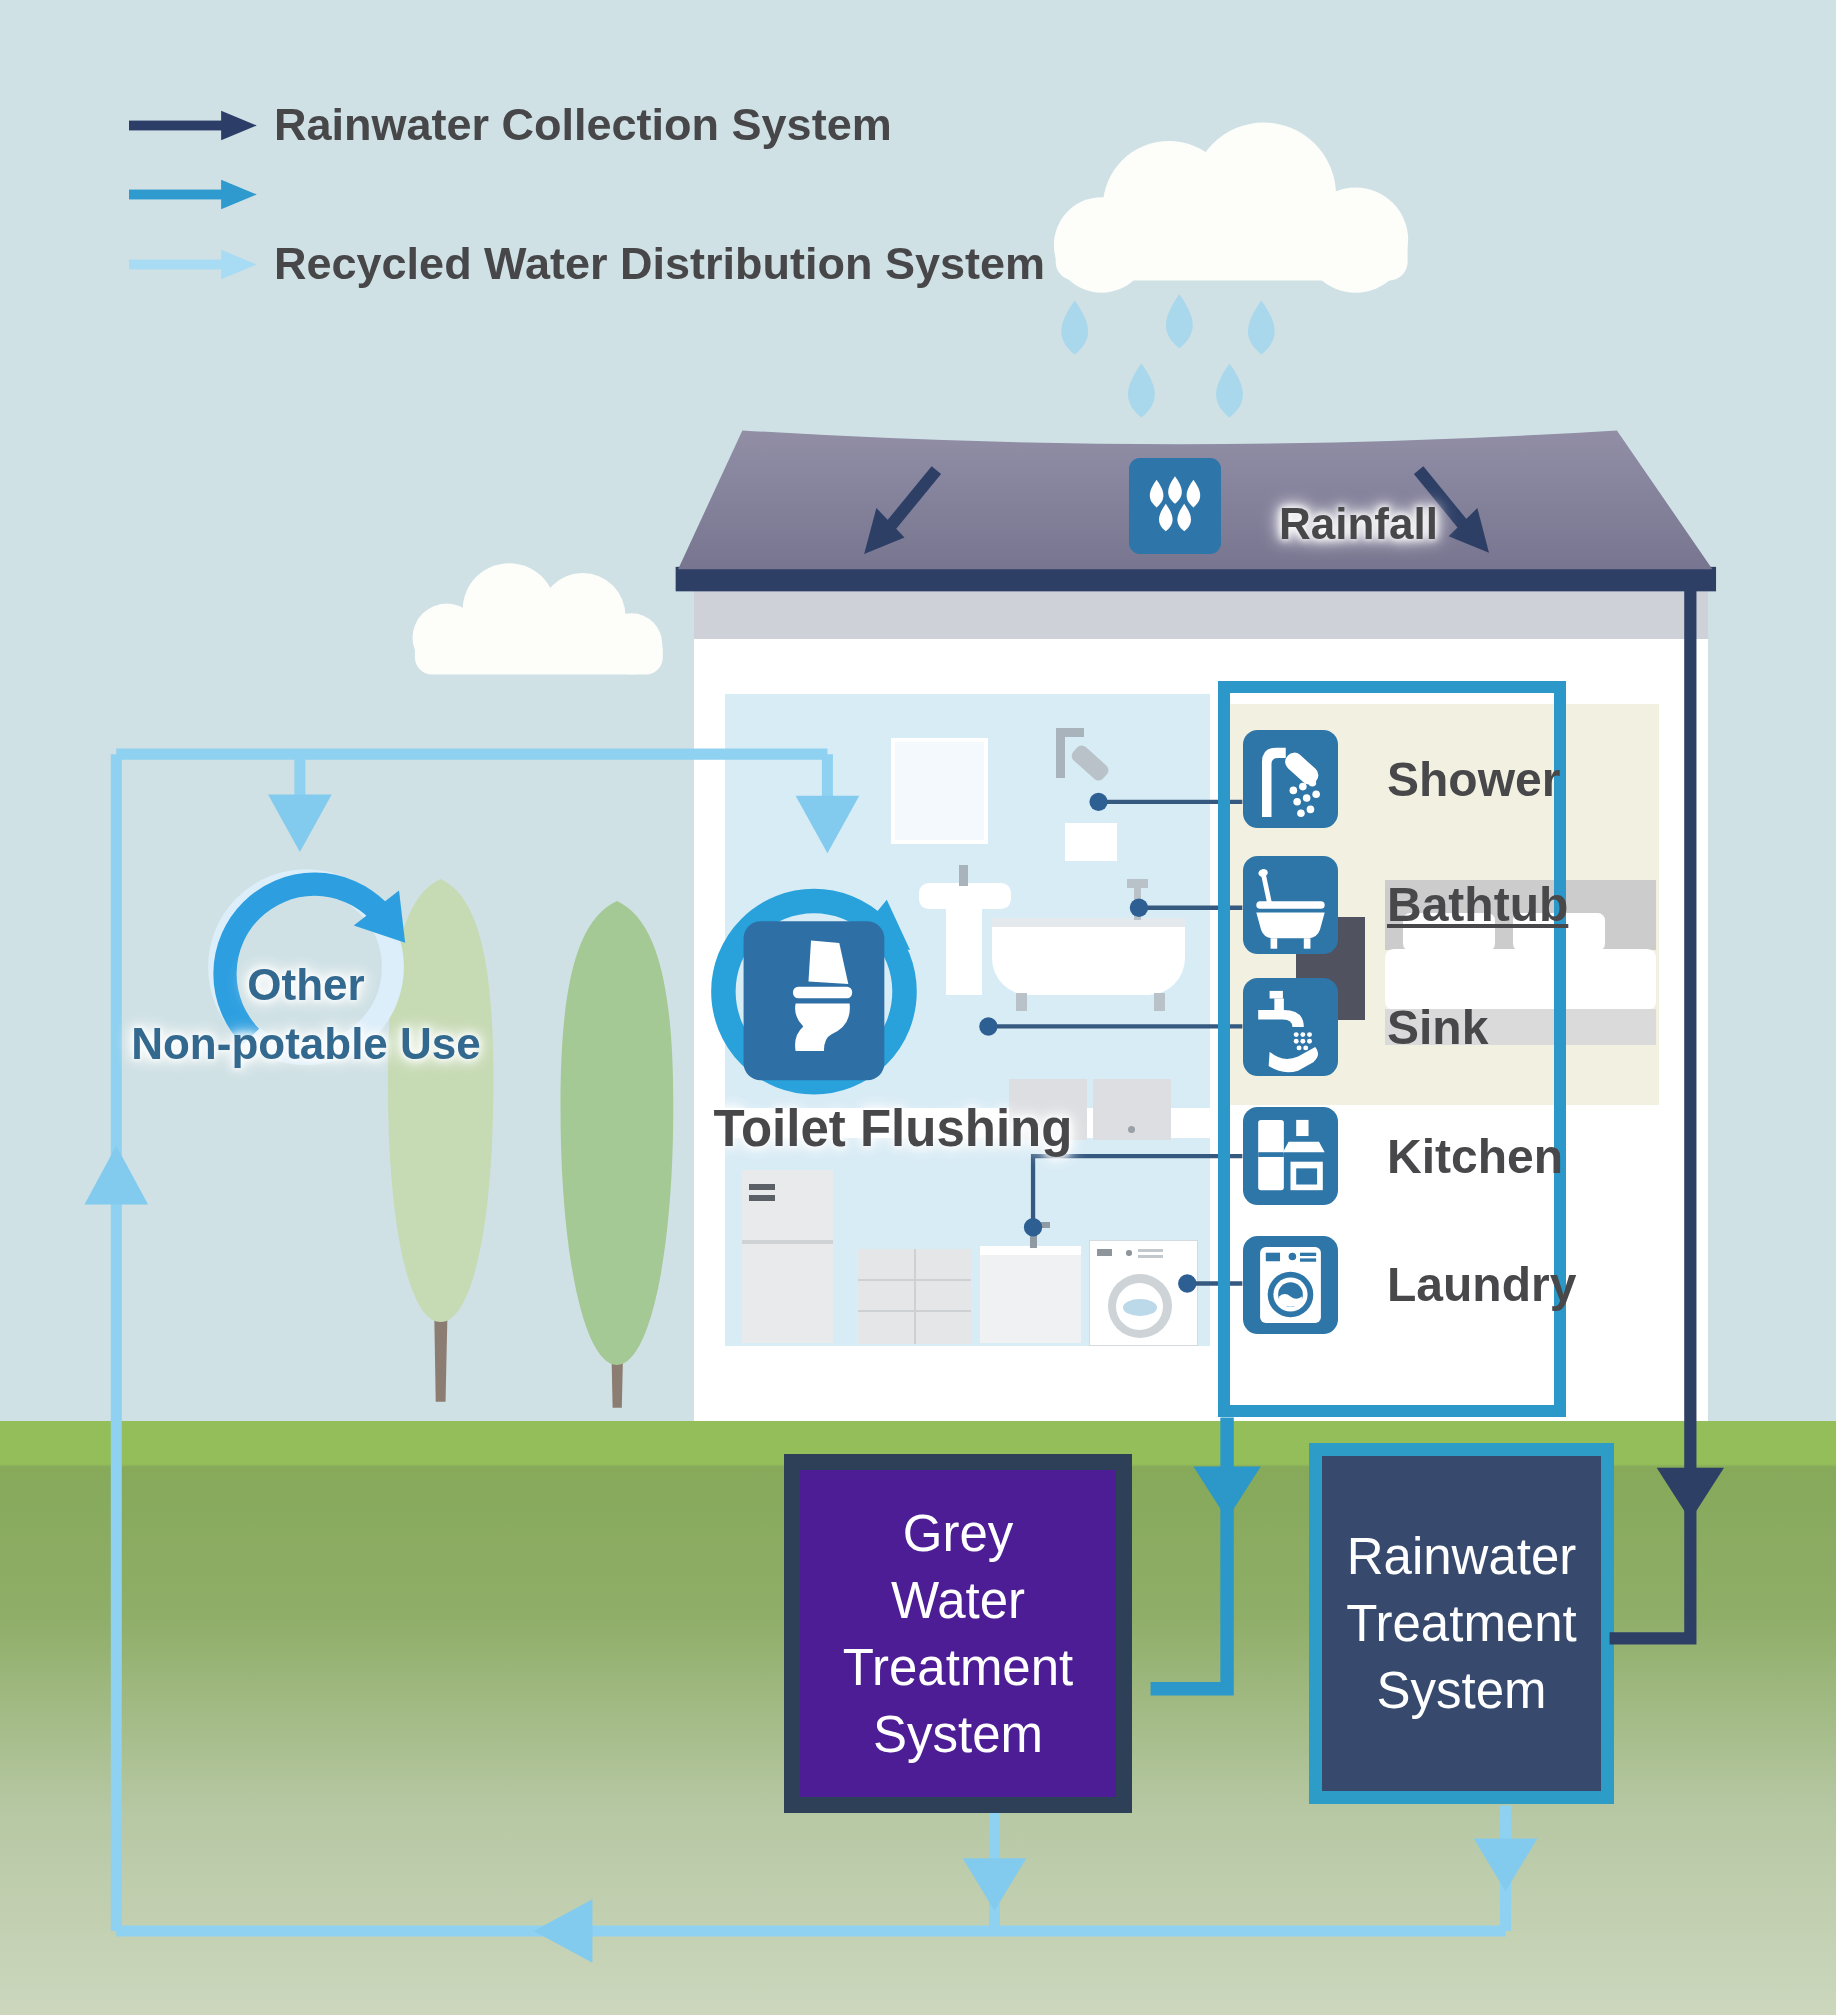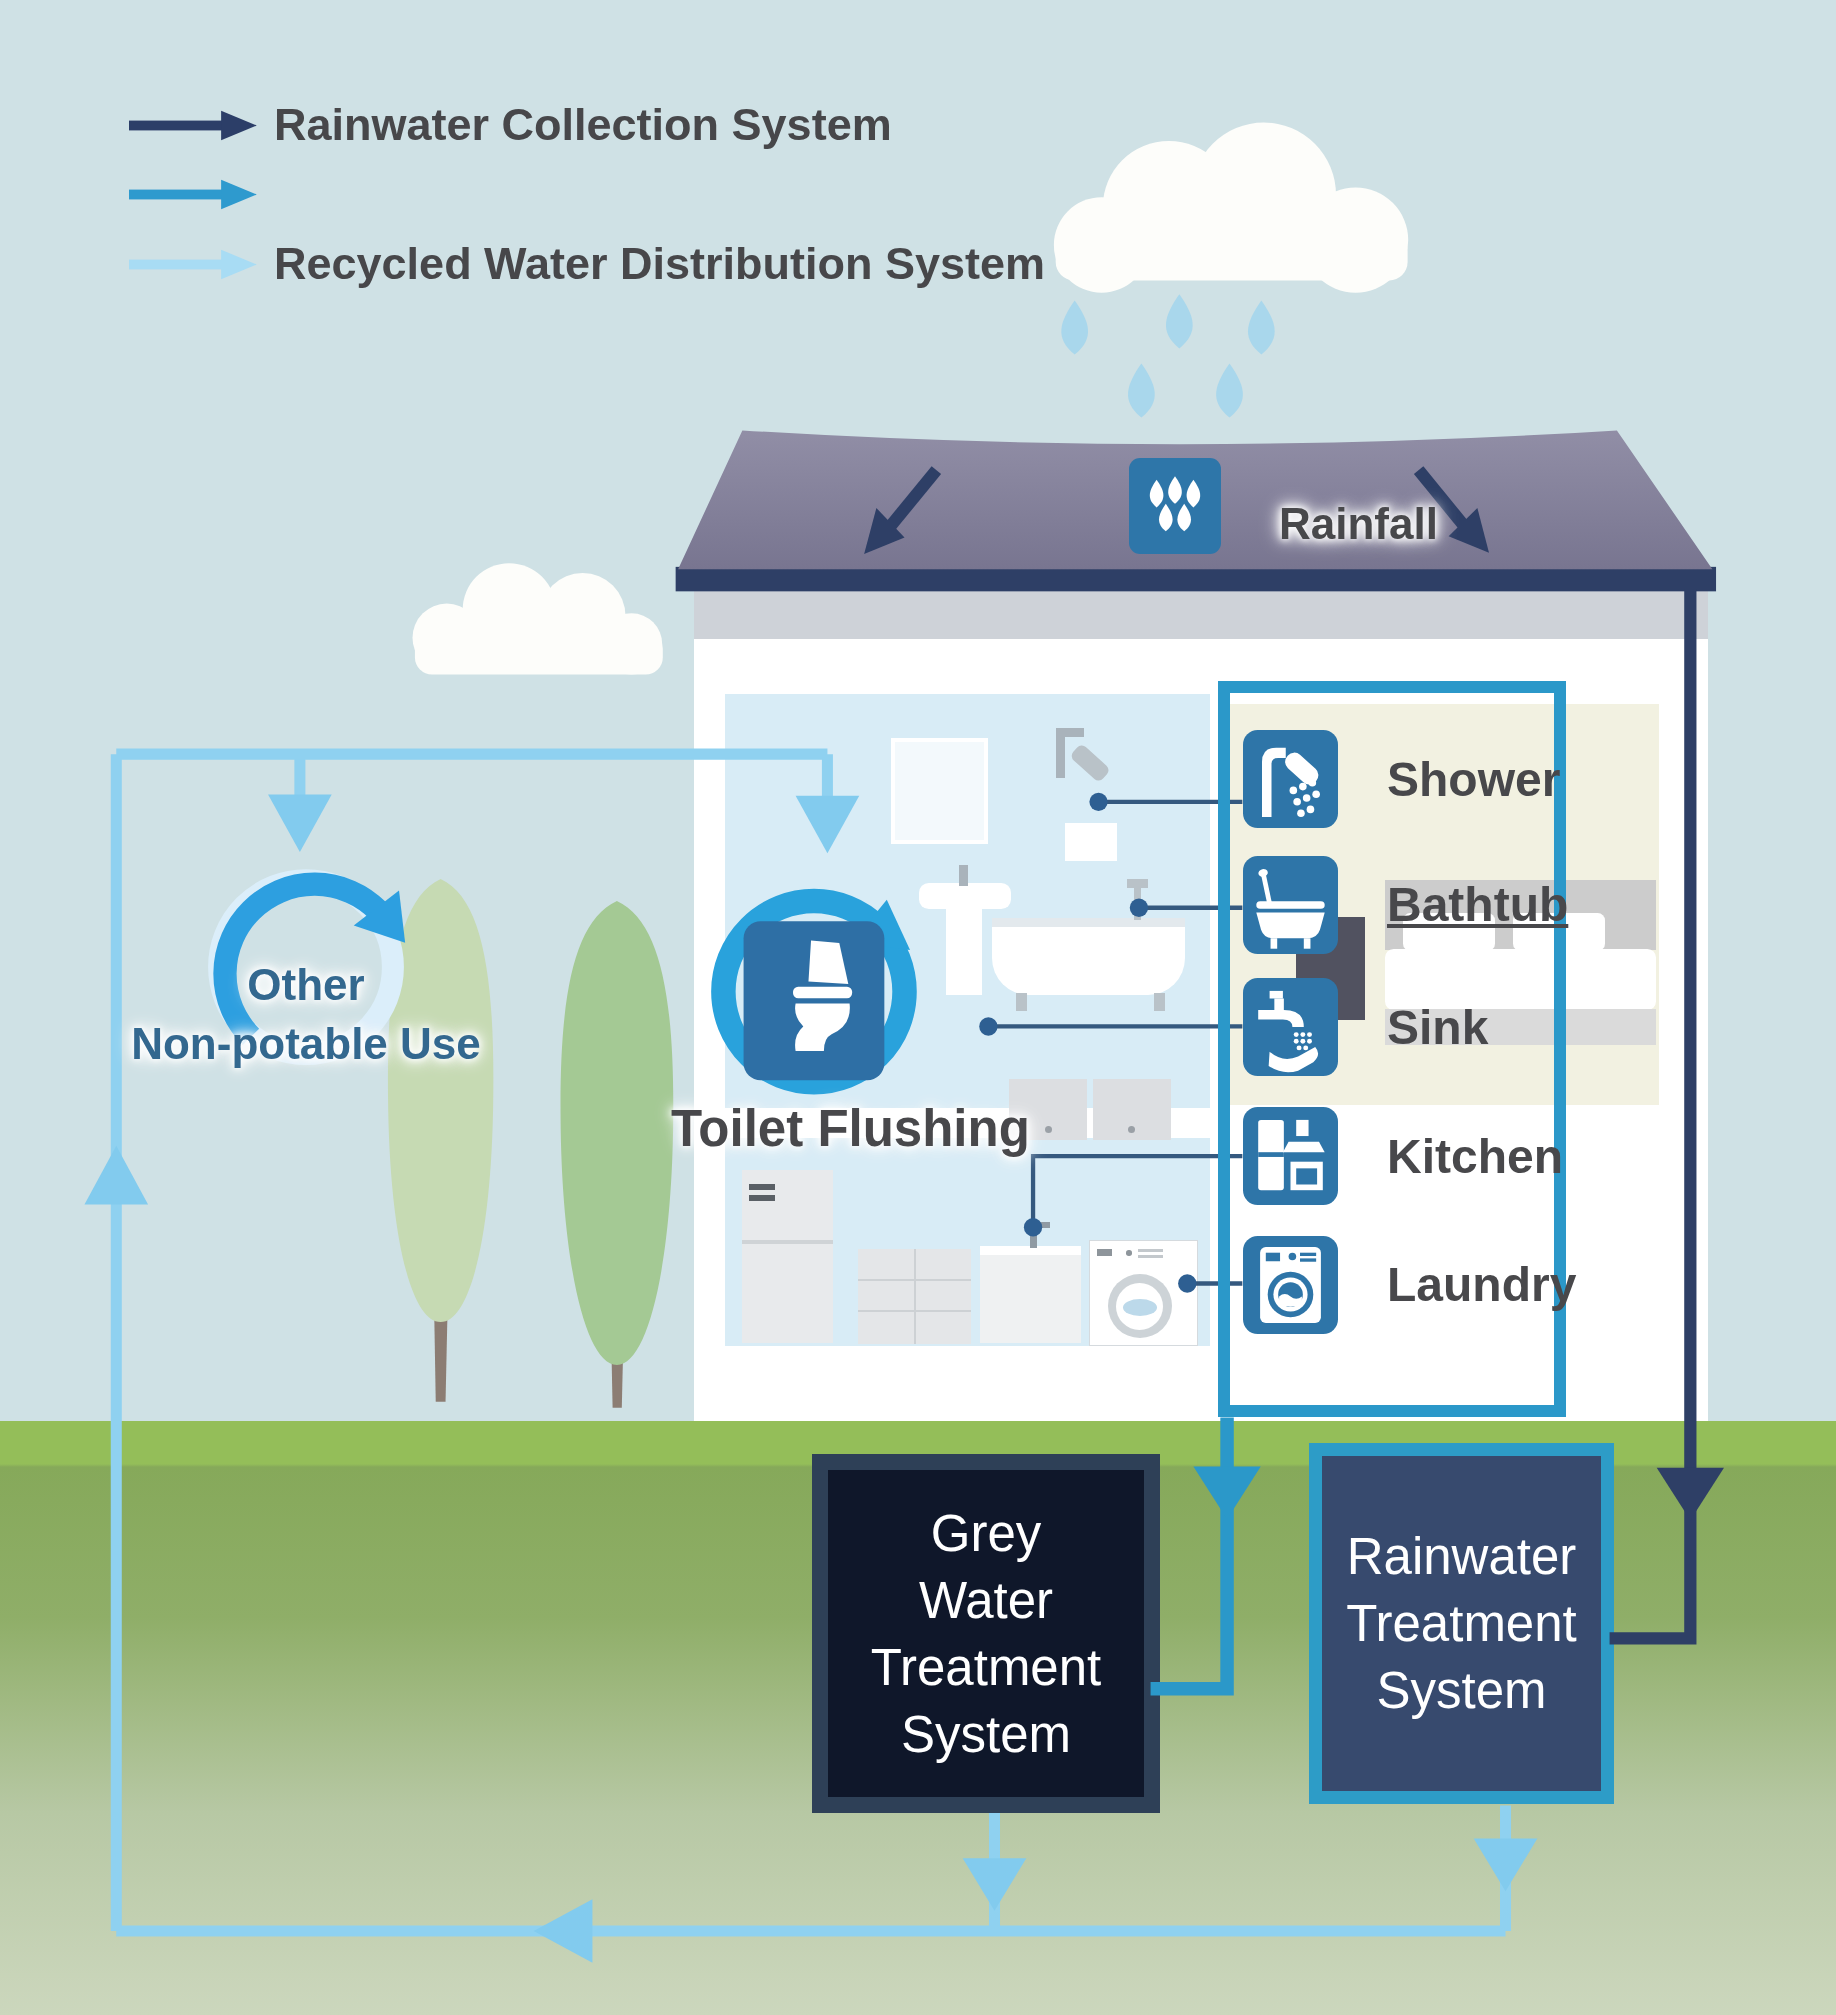--- a/index.html
+++ b/index.html
@@ -16,27 +16,27 @@
   .room-kitchen{left:725px;top:1138px;width:485px;height:208px;background:#d8ecf6;}
   .room-bed{left:1227px;top:704px;width:432px;height:401px;background:#f2f1e1;}
   .glow{text-shadow:0 0 6.1px #fff,0 0 11px #fff,0 0 16px #fff,0 0 21px #fff;}
   .lbl{color:#48484b;font-weight:600;white-space:nowrap;padding-left:33px;}
   .legend{left:129px;top:97px;display:flex;flex-direction:column;gap:13.5px;}
   .legrow{display:flex;align-items:center;gap:16px;height:56px;}
   .legrow .txt{font-size:45px;font-weight:600;color:#47474a;white-space:nowrap;}
   .panel{left:1218px;top:681px;width:324px;height:712px;border:12.2px solid #2b98c9;background:transparent;}
   .ficon{left:1243px;width:95px;height:98px;border-radius:14.7px;background:#2e75a8;}
   .flabel{left:1354px;font-size:48px;line-height:55px;}
-  .boxg{left:812px;top:1454px;width:316px;height:327px;background:#0f172a;border:16px solid #2e4057;}
+  .boxg{left:784px;top:1454px;width:316px;height:327px;background:#4c1d95;border:16px solid #2e4057;}
   .boxr{left:1309px;top:1443px;width:279px;height:335px;background:#374a6e;border:13.5px solid #2d9cc7;}
   .boxtxt{width:100%;height:100%;display:flex;flex-direction:column;align-items:center;justify-content:center;}
   .boxtxt div{color:#fff;font-size:51px;line-height:67px;font-weight:400;}
   .rainicon{left:1129px;top:458px;width:92px;height:96px;border-radius:11px;background:#2e76a9;}
   .rainlbl{left:1246px;top:497px;font-size:44px;line-height:53px;}
-  .toiletlbl{left:638px;top:1099px;width:392px;font-size:51px;line-height:59px;}
+  .toiletlbl{left:664px;top:1099px;width:392px;text-align:center;font-size:51px;line-height:59px;}
   .otherwrap{left:92px;top:955px;width:428px;text-align:center;}
   .otherwrap div{color:#33688f;font-weight:700;line-height:59px;font-size:44px;}
   
   .f{position:absolute;}
   .mirror{left:891px;top:738px;width:89px;height:98px;background:#f3f9fc;border:4.9px solid #fff;}
   .towel{left:1065px;top:823px;width:52px;height:38px;background:#fff;}
   .sbasin{left:919px;top:883px;width:92px;height:26px;background:#fff;border-radius:9.8px;}
   .sped{left:946px;top:909px;width:36px;height:86px;background:#fff;}
   .sfaucet{left:959px;top:865px;width:8.6px;height:21px;background:#a9b3bb;}
   .tub{left:992px;top:918px;width:193px;height:77px;background:#fff;border-radius:0 0 37px 37px;}

